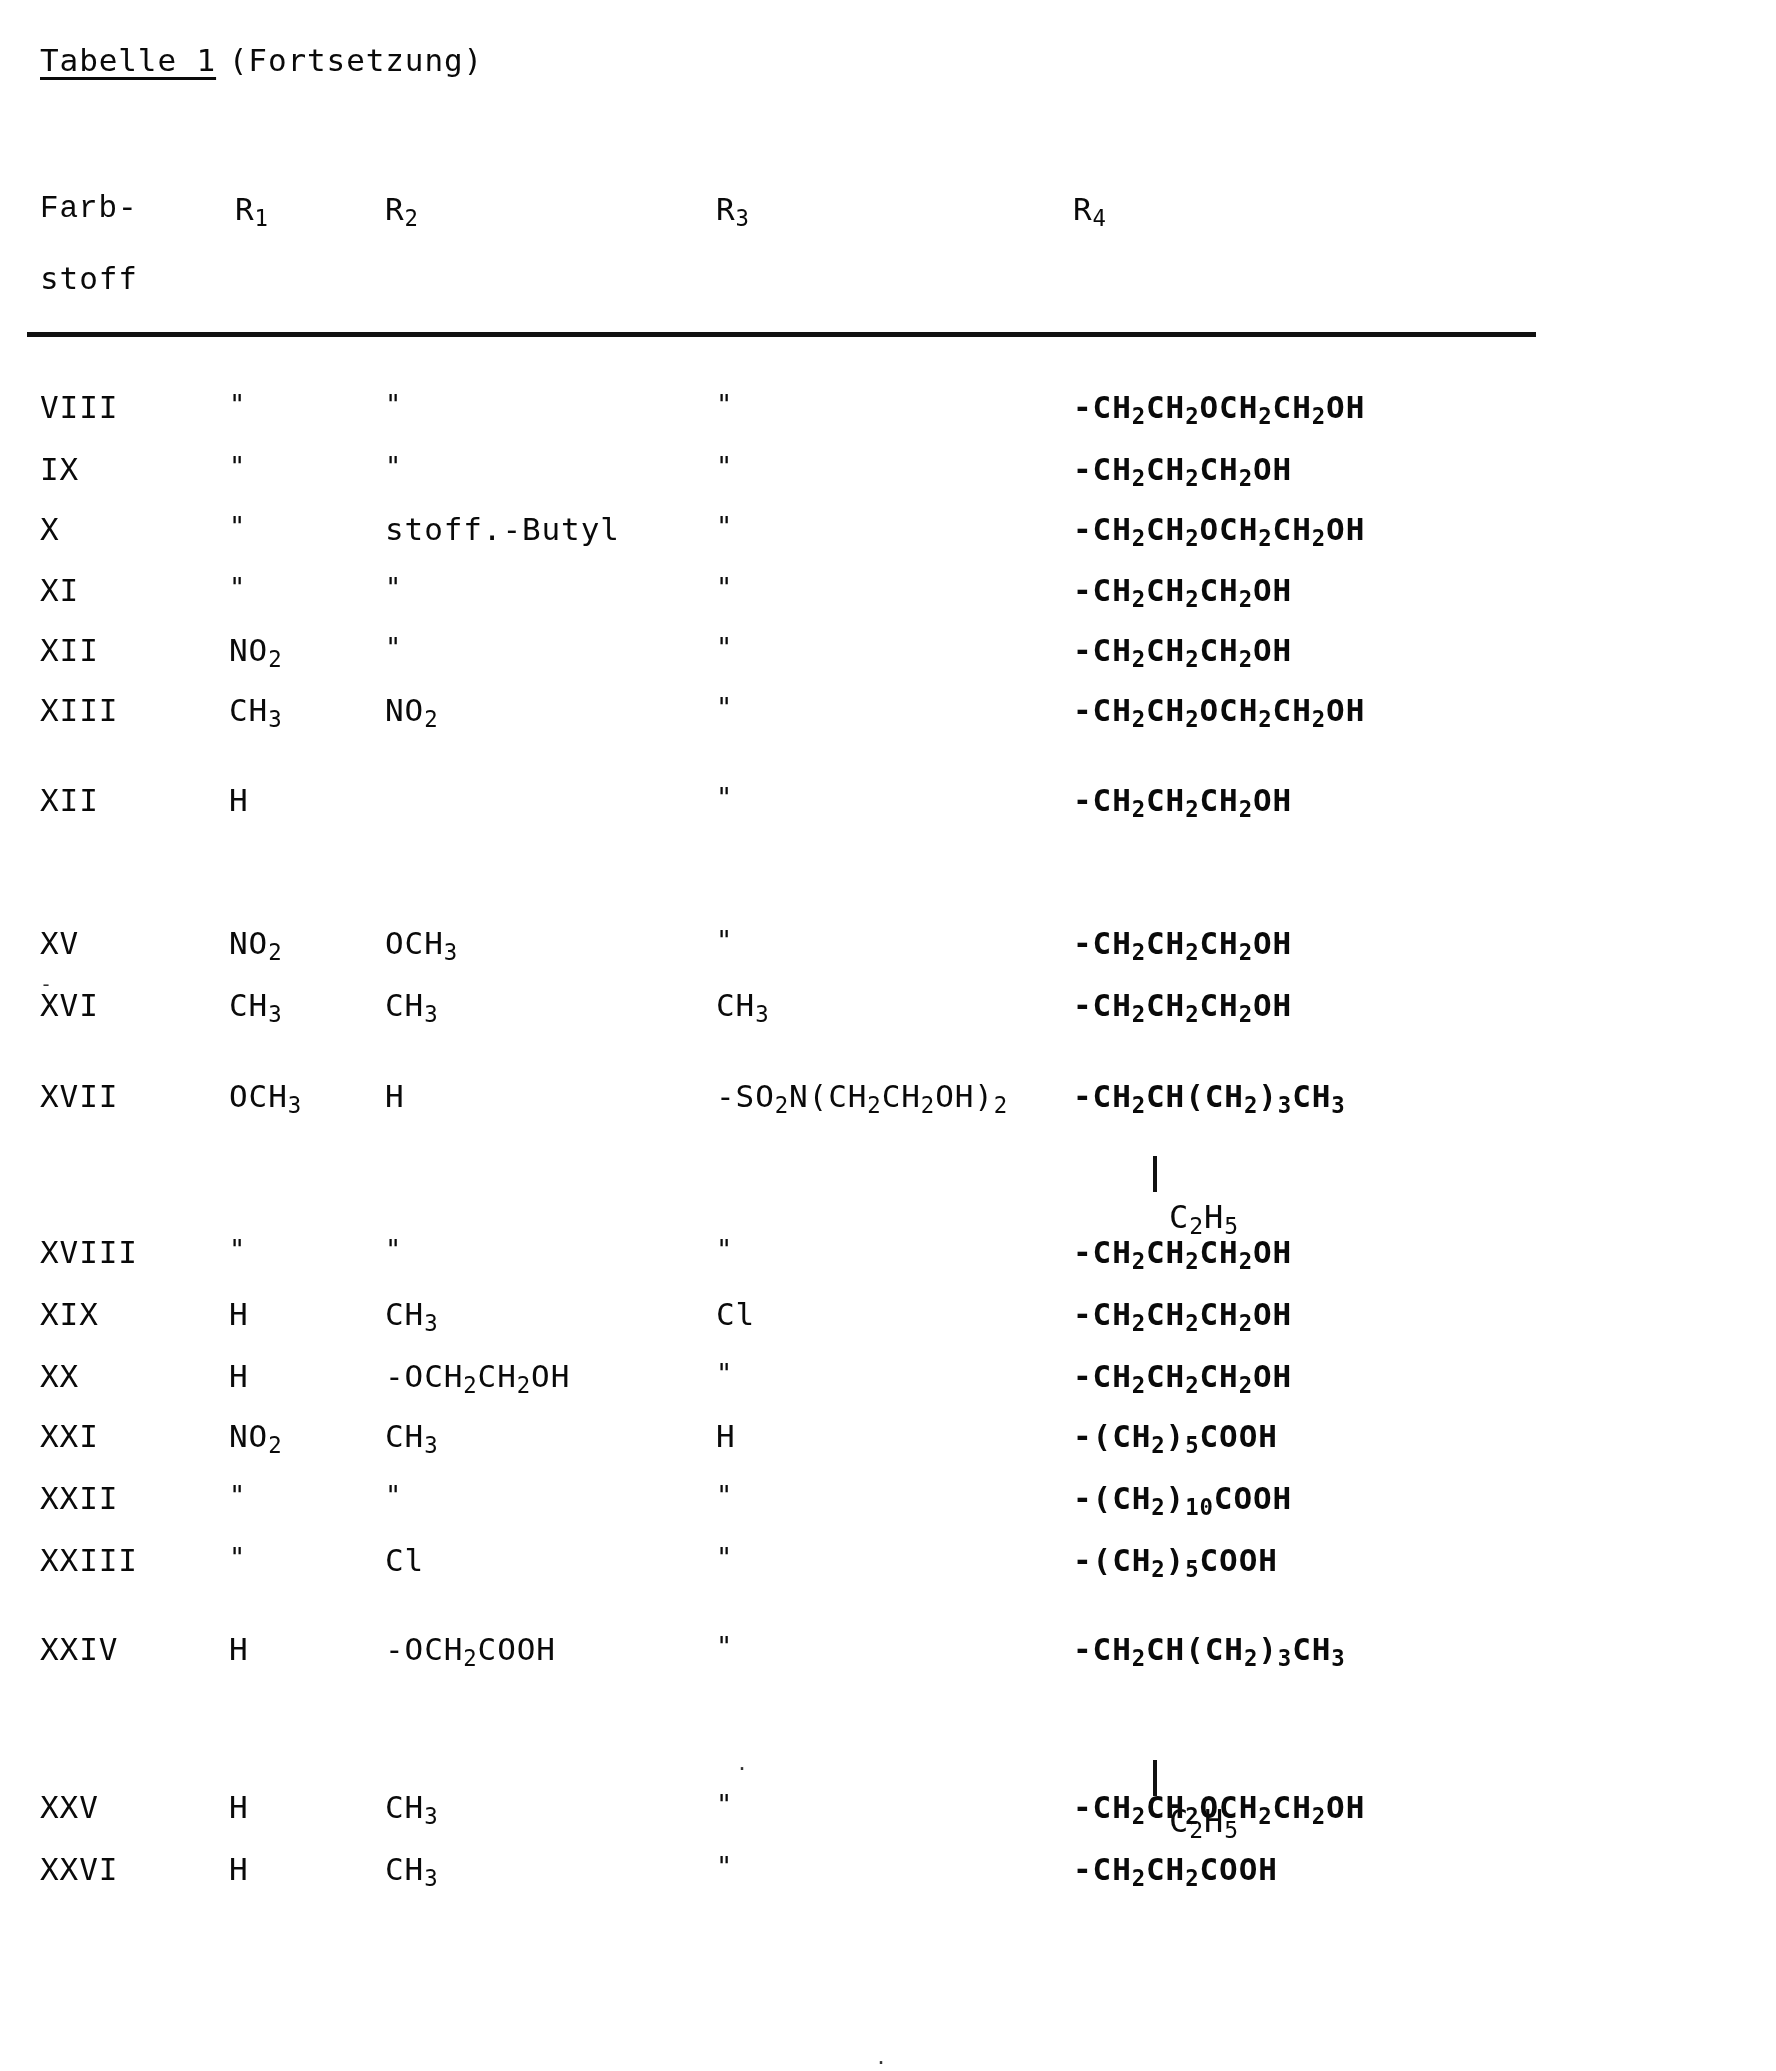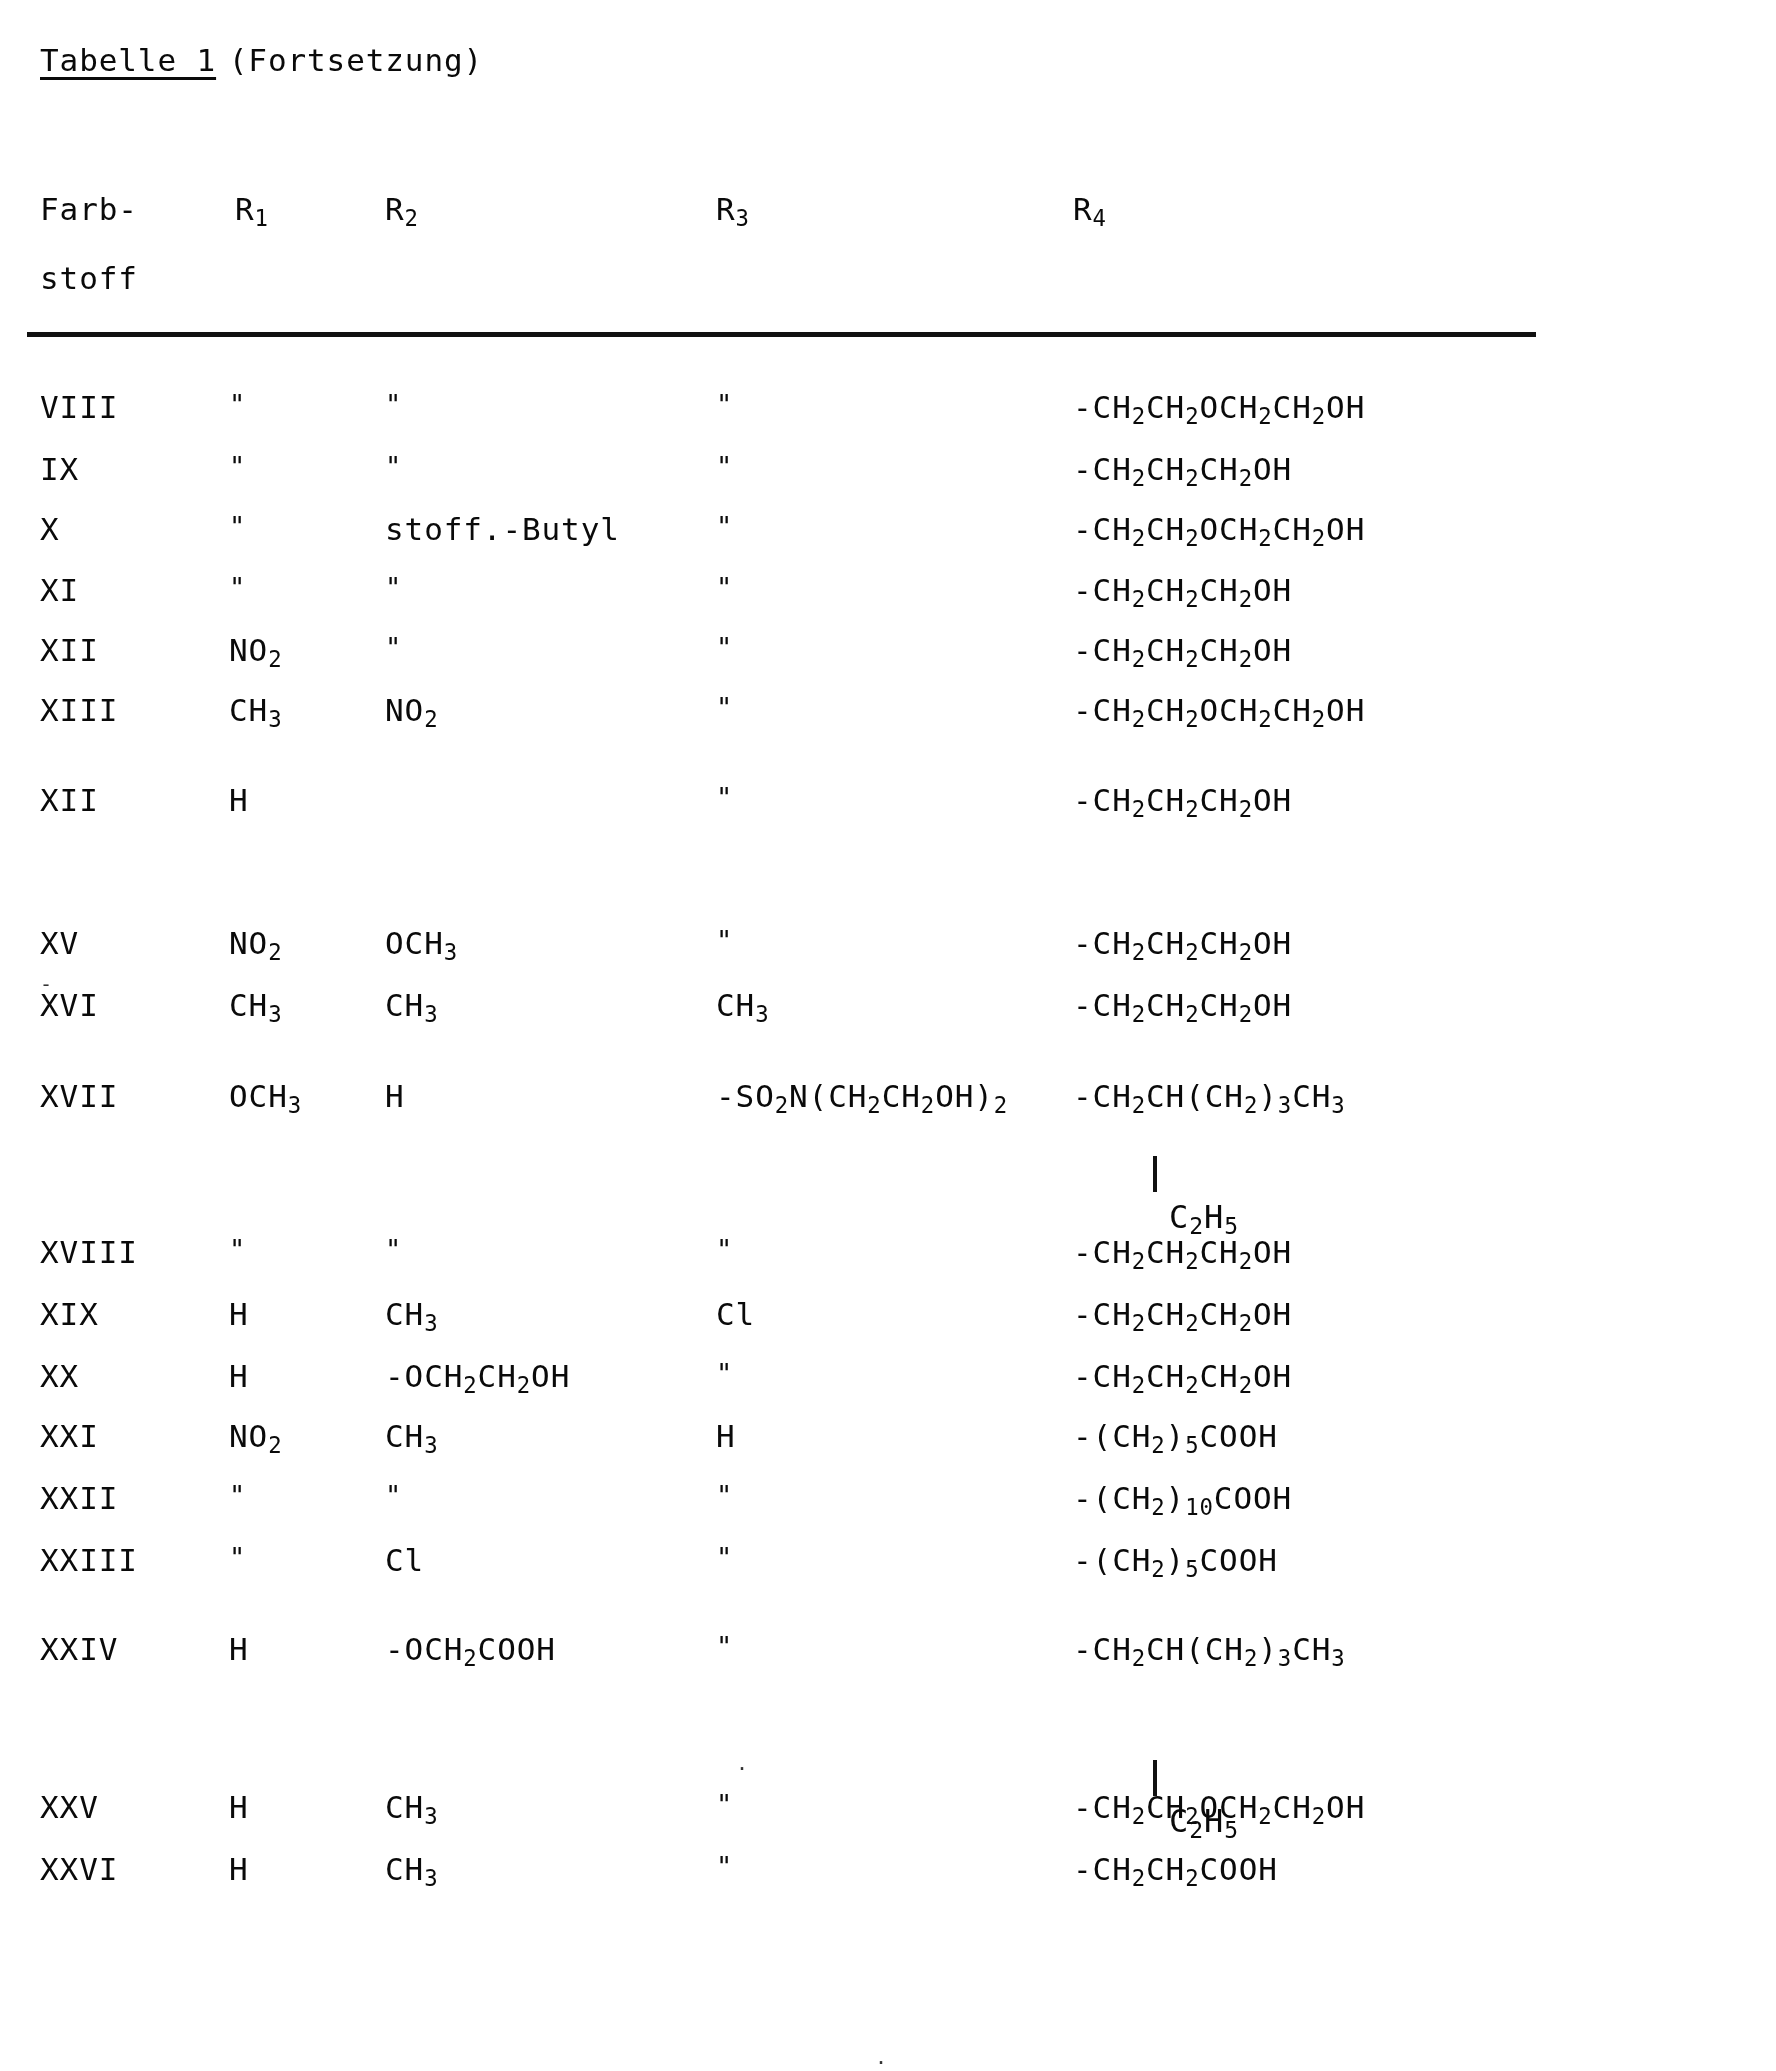--- a/index.html
+++ b/index.html
@@ -37,21 +37,21 @@
   }
   .title-sub { margin-left: 12.7px; }
 
   
   .hdr {
     position: absolute;
     font-size: 31px;
     letter-spacing: 0.9px;
     white-space: nowrap;
   }
-  .hdr-farb { left: 40px; top: 175px; }
+  .hdr-farb { left: 40px; top: 175px; font-family: Liberation Mono, monospace; }
   .hdr-stoff { left: 40px; top: 244px; }
   .hdr-r1 { left: 235px; top: 175px; }
   .hdr-r2 { left: 385px; top: 175px; }
   .hdr-r3 { left: 716px; top: 175px; }
   .hdr-r4 { left: 1073px; top: 175px; }
 
   sub {
     font-size: 0.72em;
     vertical-align: -0.28em;
   }
@@ -77,21 +77,21 @@
   .cell {
     position: absolute;
     white-space: nowrap;
     font-size: 31px;
     letter-spacing: 0.9px;
   }
   .c-name { left: 40px; }
   .c-r1   { left: 229px; }
   .c-r2   { left: 385px; }
   .c-r3   { left: 716px; }
-  .c-r4   { left: 1073px; }
+  .c-r4   { left: 1073px; font-weight: bold; }
 
   .ditto {
     font-size: 27px;
     letter-spacing: 0;
   }
 
   
   .ring-wrap {
     position: absolute;
     left: 385px;

